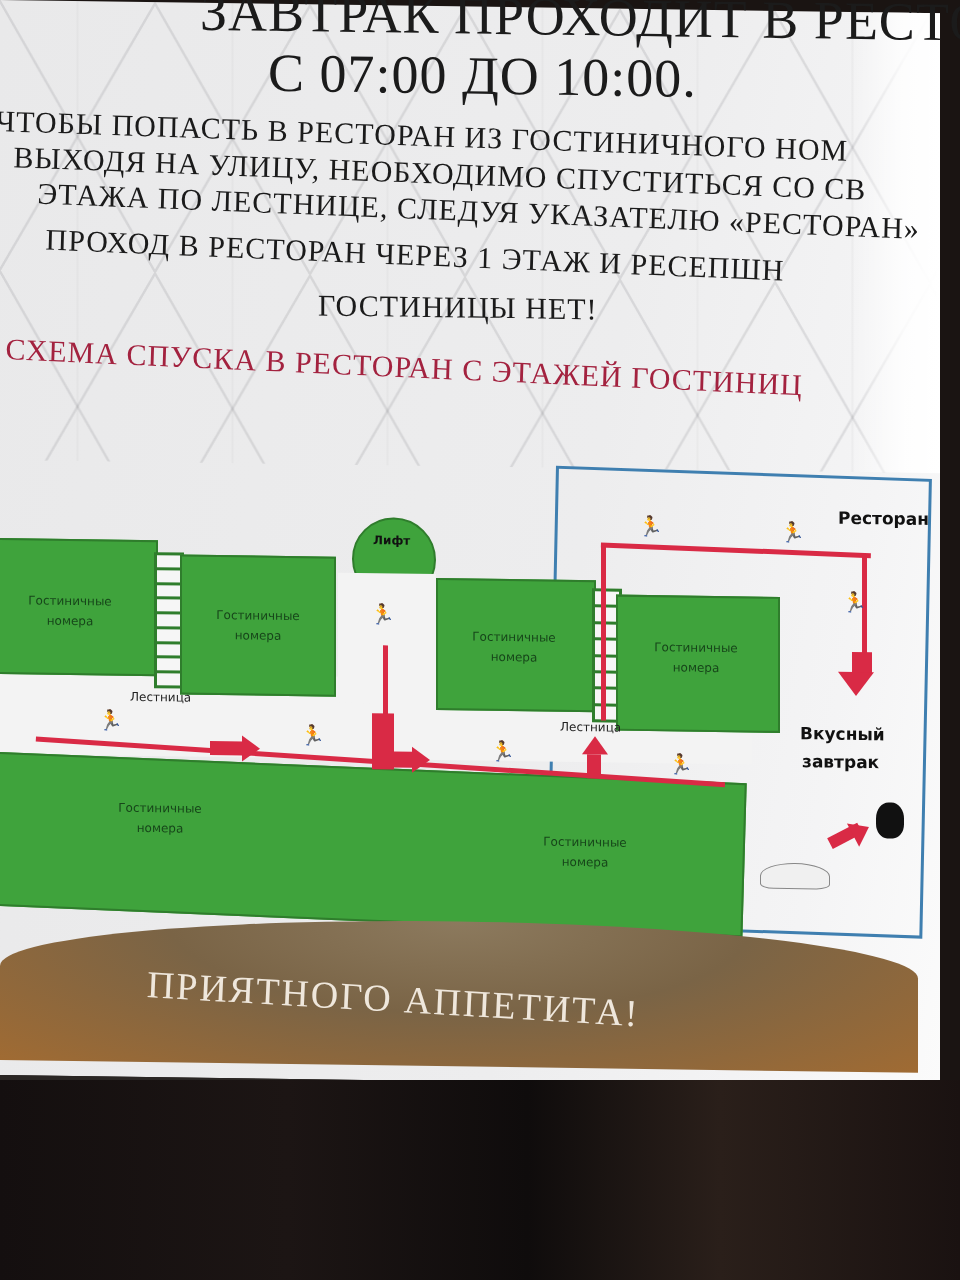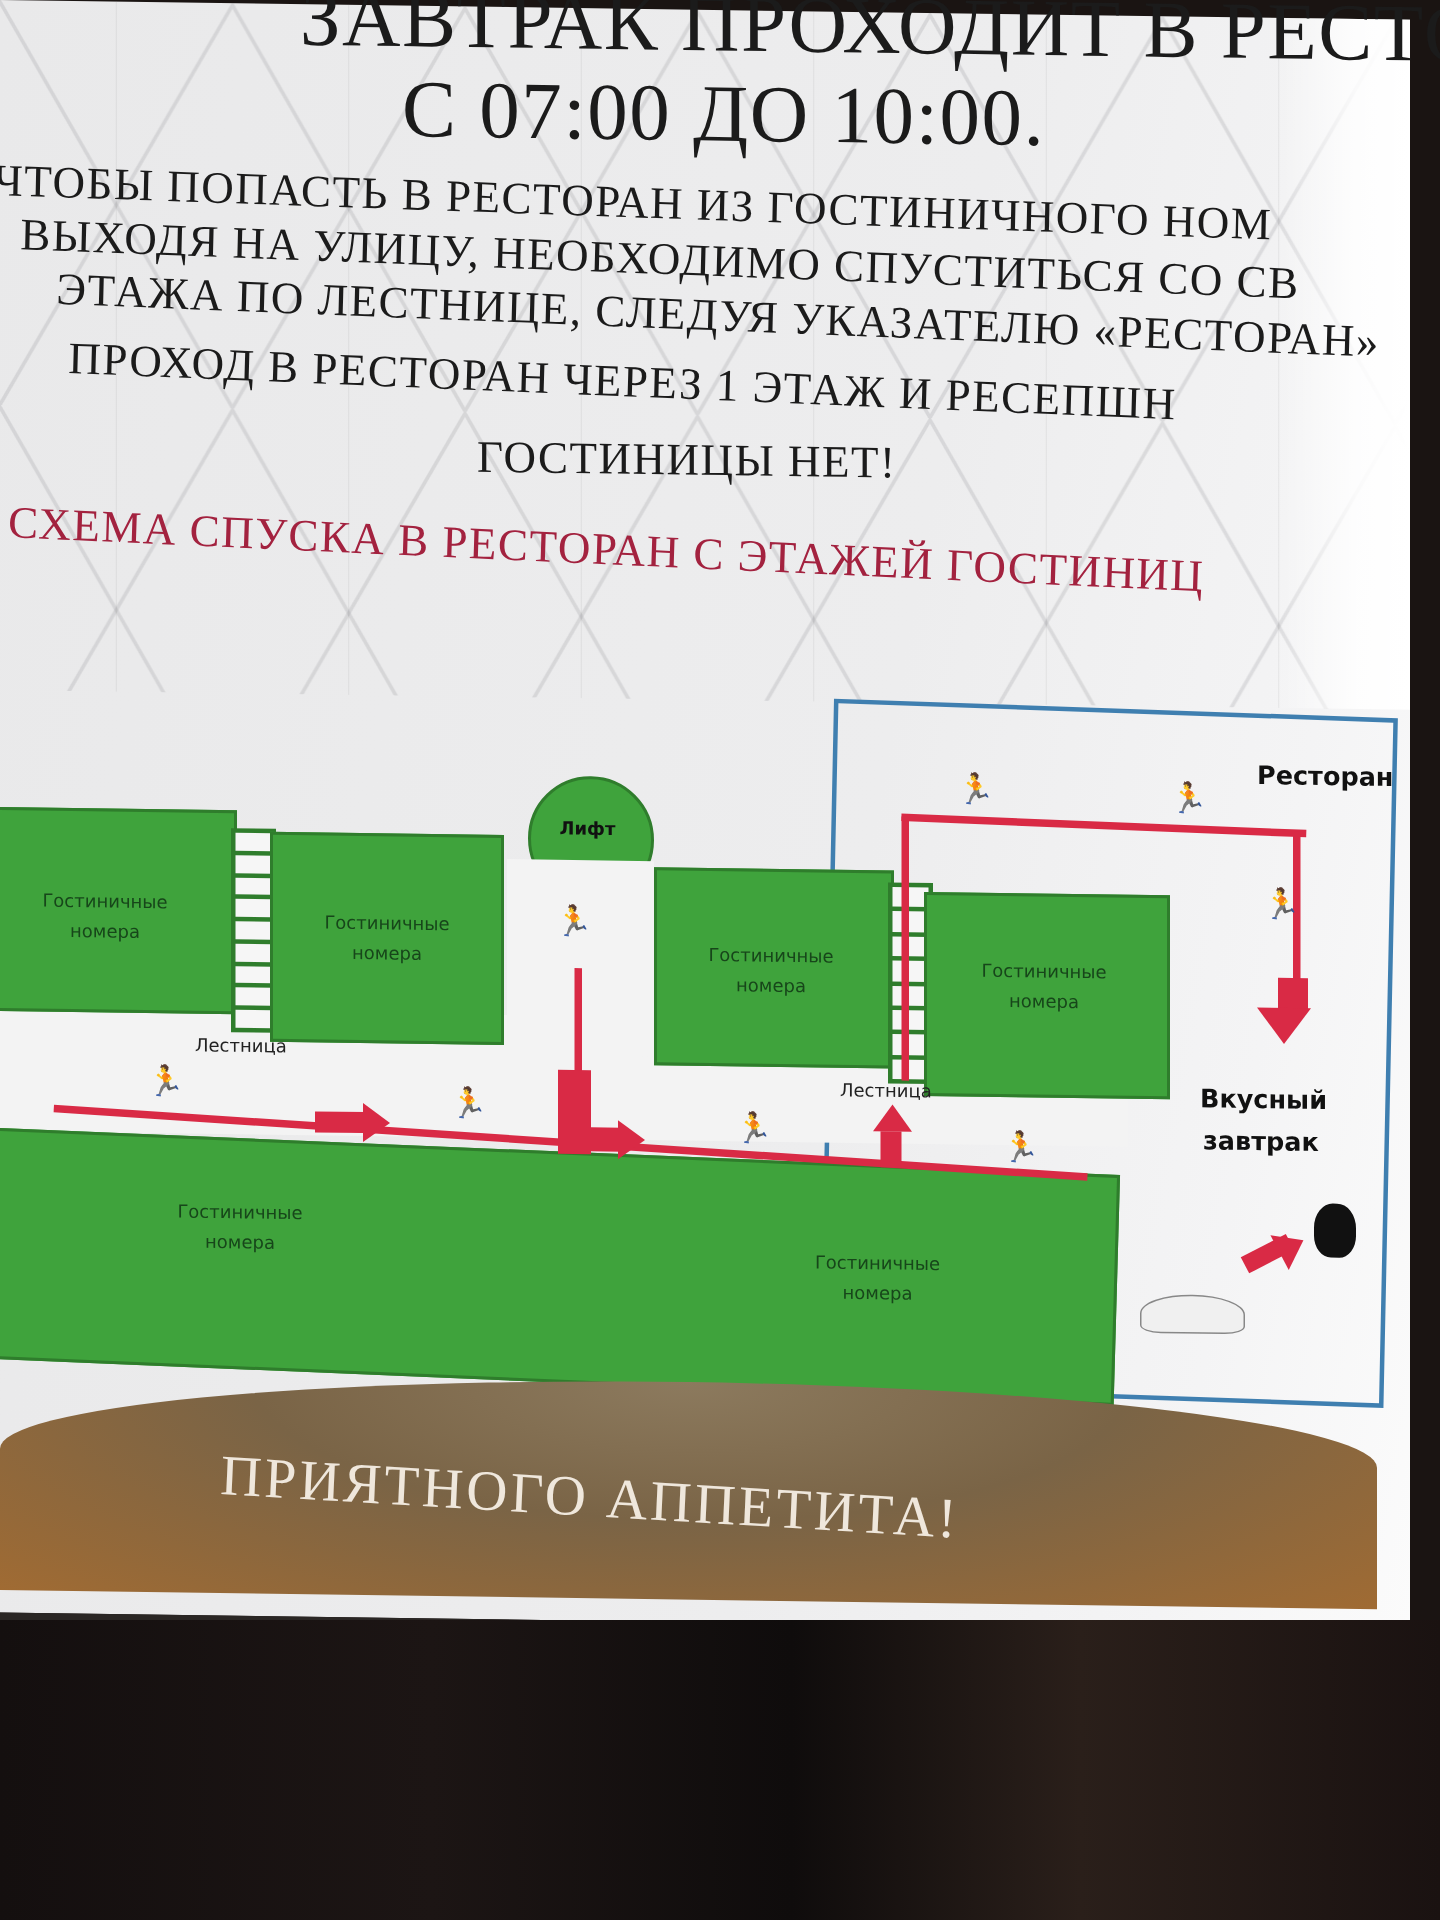--- a/index.html
+++ b/index.html
@@ -83,21 +83,21 @@
         <span></span>
       </div>
     <div class="green" style="left:180px;top:552px;width:152px;height:136px;"></div>
     <div class="gtext" style="left:196px;top:602px;width:124px;">
         <div>Гостиничные</div>
         <div>номера</div>
       </div>
     <div class="lbl" style="left:130px;top:688px;">Лестница</div>
 
     <div class="green" style="left:352px;top:512px;width:80px;height:80px;border-radius:50%;"></div>
-    <div class="bold" style="left:373px;top:528px;font-size:12px;margin-top:12px;">Лифт</div>
+    <div class="bold" style="left:373px;top:528px;font-size:12px;">Лифт</div>
     <div class="corridor" style="left:338px;top:568px;width:98px;height:130px;"></div>
     <div class="walker" style="left:370px;top:596px;">🏃</div>
 
     <div class="green" style="left:436px;top:572px;width:156px;height:128px;"></div>
     <div class="gtext" style="left:452px;top:620px;width:124px;">
         <div>Гостиничные</div>
         <div>номера</div>
       </div>
     <div class="stair" style="left:592px;top:580px;width:24px;height:128px;">
         <span></span>

